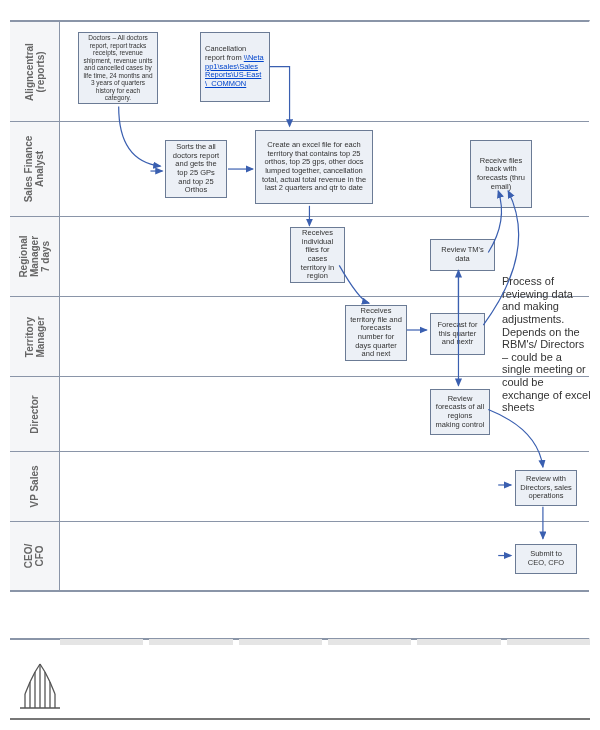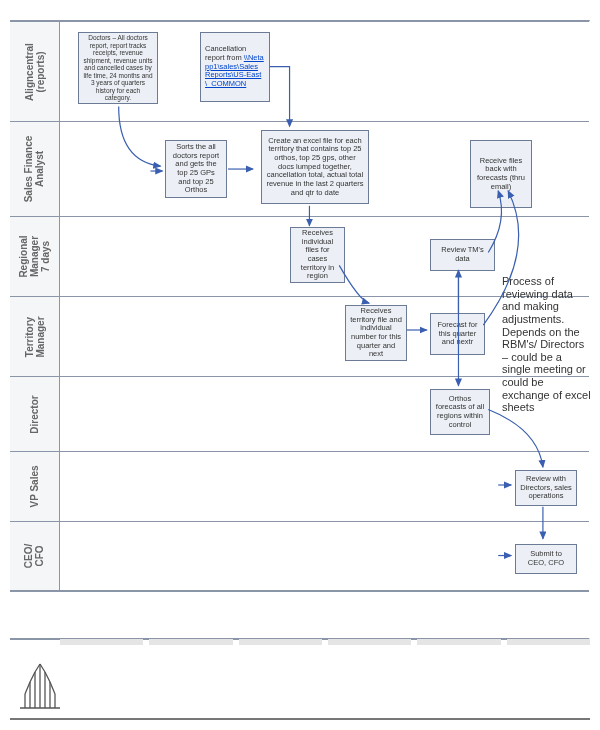--- a/index.html
+++ b/index.html
@@ -129,21 +129,21 @@
   </div>
 
   <div class="lane" style="height:95px">
     <div class="lane-header">
       <span>Sales Finance<br>Analyst</span>
     </div>
     <div class="lane-body">
       <div class="box" style="left:105px;top:18px;width:62px;height:58px">
         <div class="content">Sorts the all doctors report and gets the top 25 GPs and top 25 Orthos</div>
       </div>
-      <div class="box" style="left:201px;top:8px;width:108px;height:74px">
+      <div class="box" style="left:195px;top:8px;width:118px;height:74px">
         <div class="content">Create an excel file for each territory that contains top 25 orthos, top 25 gps, other docs lumped together, cancellation total, actual total revenue in the last 2 quarters and qtr to date</div>
       </div>
       <div class="box" style="left:410px;top:18px;width:62px;height:68px">
         <div class="content">Receive files back with forecasts (thru email)</div>
       </div>
     </div>
   </div>
 
   <div class="lane" style="height:80px">
     <div class="lane-header">
@@ -158,36 +158,36 @@
       </div>
     </div>
   </div>
 
   <div class="lane" style="height:80px">
     <div class="lane-header">
       <span>Territory<br>Manager</span>
     </div>
     <div class="lane-body">
       <div class="box" style="left:285px;top:8px;width:62px;height:56px">
-        <div class="content">Receives territory file and individual number for this quarter and next</div>
+        <div class="content">Receives territory file and forecasts number for days quarter and next</div>
       </div>
       <div class="box" style="left:370px;top:16px;width:55px;height:42px">
         <div class="content">Forecast for this quarter and nextr</div>
       </div>
       <div class="annotation" style="left:442px;top:-22px;width:90px">Process of reviewing data and making adjustments. Depends on the RBM's/ Directors – could be a single meeting or could be exchange of excel sheets</div>
     </div>
   </div>
 
   <div class="lane" style="height:75px">
     <div class="lane-header">
       <span>Director</span>
     </div>
     <div class="lane-body">
       <div class="box" style="left:370px;top:12px;width:60px;height:46px">
-        <div class="content">Orthos forecasts of all regions within control</div>
+        <div class="content">Review forecasts of all regions making control</div>
       </div>
     </div>
   </div>
 
   <div class="lane" style="height:70px">
     <div class="lane-header">
       <span>VP Sales</span>
     </div>
     <div class="lane-body">
       <div class="box" style="left:455px;top:18px;width:62px;height:36px">

